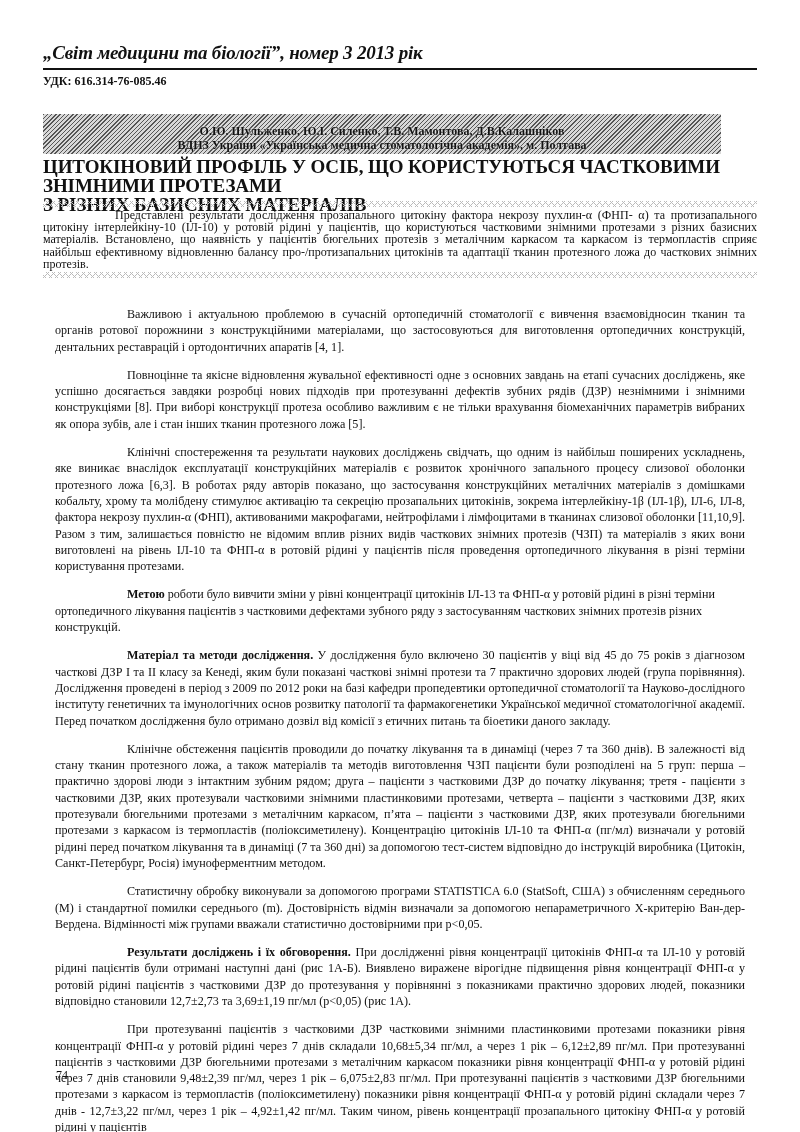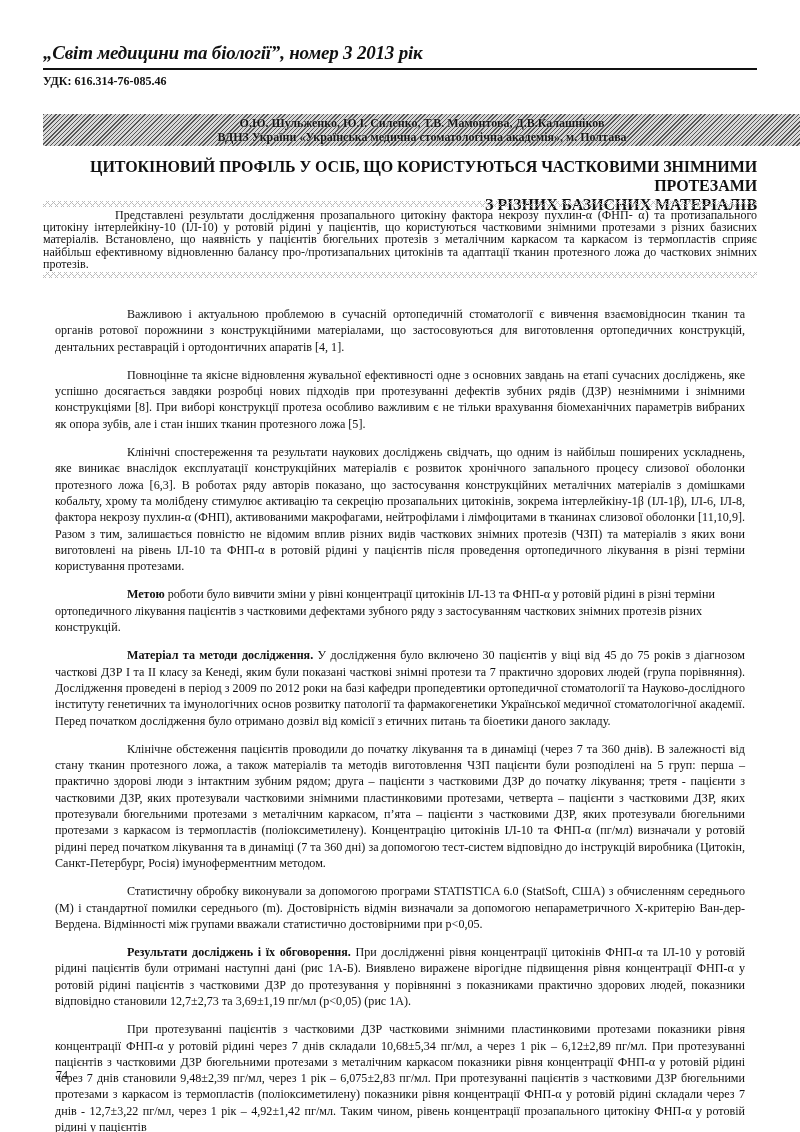--- a/index.html
+++ b/index.html
@@ -4,26 +4,26 @@
 <style>
   html, body { margin: 0; padding: 0; background: #ffffff; }
   body { width: 800px; height: 1132px; position: relative; overflow: hidden;
          font-family: "Liberation Serif", serif; color: #111; }
   .page { position: absolute; left: 43px; top: 0; width: 714px; }
   .journal-header { position: absolute; top: 41px; left: 0; width: 714px;
          font-family: "Liberation Serif", serif; font-style: italic; font-weight: bold;
          font-size: 19px; letter-spacing: -0.2px; padding-bottom: 3px;
          border-bottom: 2.5px solid #111; line-height: 24px; }
   .udk { position: absolute; top: 74px; left: 0; font-weight: bold; font-size: 12px; }
-  .authors-box { position: absolute; top: 114px; left: 0; width: 758px; height: 30px;
+  .authors-box { position: absolute; top: 114px; left: 0; width: 678px; height: 30px;
          background: repeating-linear-gradient(135deg, #555 0px, #555 1px, #d8d8d8 1px, #d8d8d8 3px);
-         text-align: center; font-weight: bold; font-size: 12px; line-height: 14px; padding-top: 2px; }
+         text-align: center; font-weight: bold; font-size: 12px; line-height: 14px; padding-top: 10px; }
   .authors-box span { color: #111; text-shadow: 0 0 2px #ddd, 0 0 2px #ddd; }
-  .title { position: absolute; top: 157px; left: 0; width: 714px; text-align: right;
-         font-weight: bold; font-size: 16px; line-height: 19px; letter-spacing: -0.1px; }
+  .title { position: absolute; top: 157px; left: 0; width: 714px; text-align: left;
+         font-weight: bold; font-size: 19px; line-height: 19px; letter-spacing: -0.1px; }
   .zigzag { position: absolute; left: 0; width: 714px; height: 6px;
          background:
            linear-gradient(135deg, transparent 45%, #bbb 45%, #bbb 55%, transparent 55%) 0 0/6px 6px repeat-x,
            linear-gradient(45deg, transparent 45%, #bbb 45%, #bbb 55%, transparent 55%) 3px 0/6px 6px repeat-x; }
   .abstract { position: absolute; top: 209px; left: 0; width: 714px; font-size: 12px;
          line-height: 12.2px; text-align: justify; }
   .abstract p { margin: 0; text-indent: 72px; }
   .kw { margin: 0; padding-left: 72px; }
   .body-text { position: absolute; top: 294px; left: 0; width: 714px; font-size: 12.1px;
          line-height: 16.3px; text-align: justify; }

